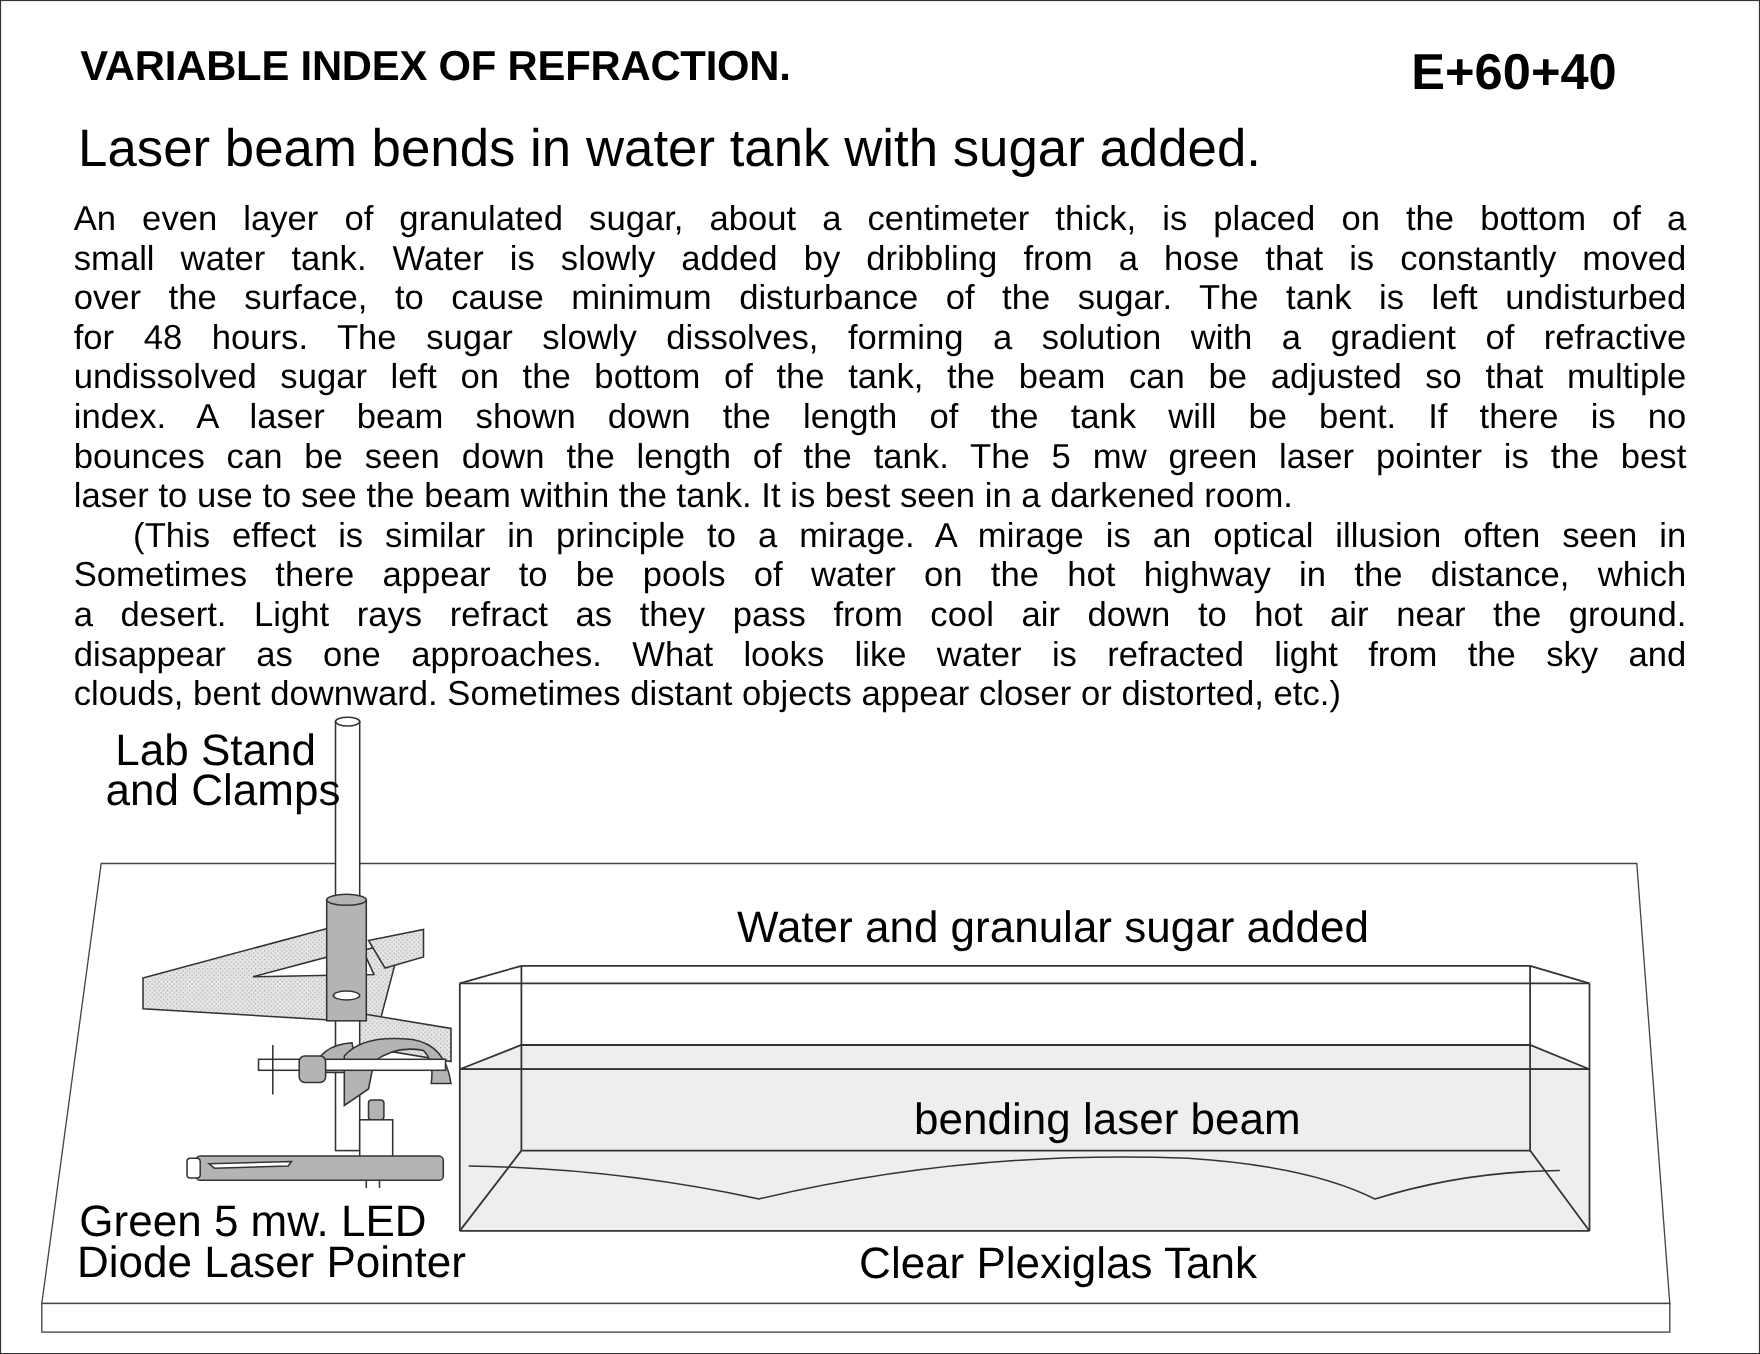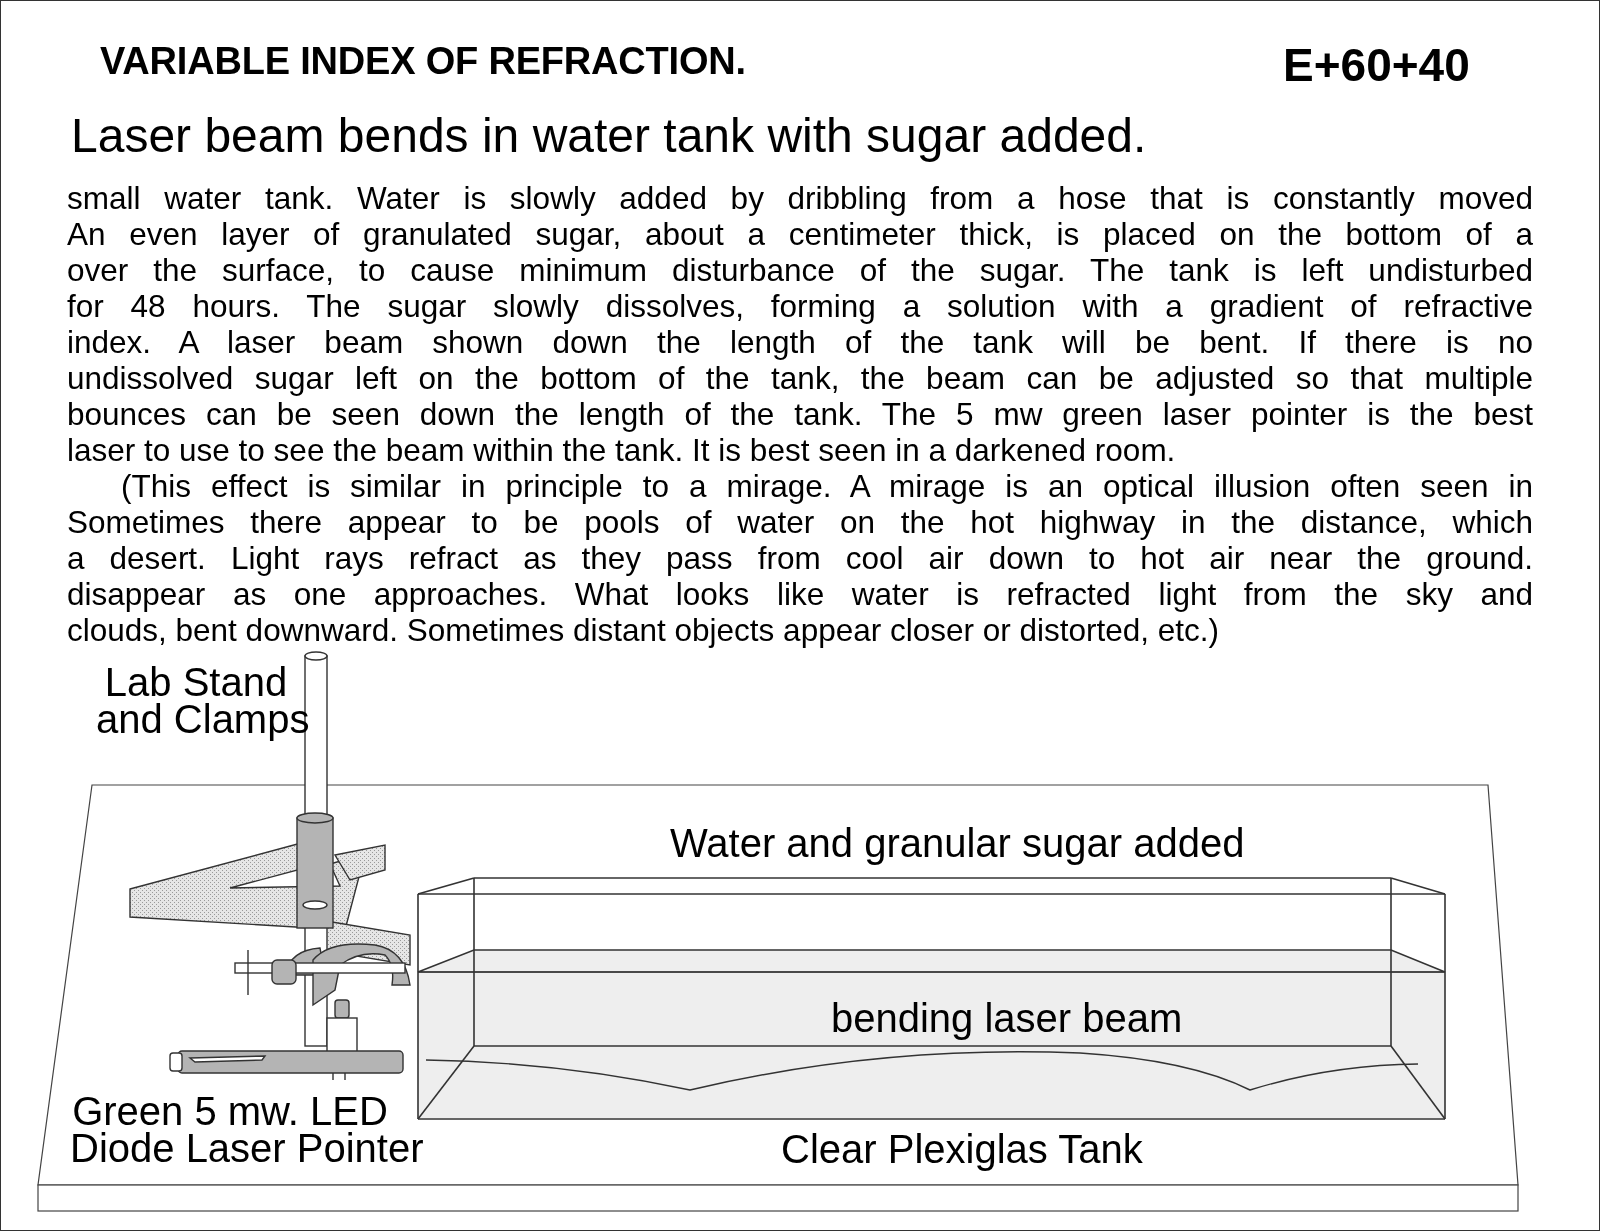--- a/index.html
+++ b/index.html
@@ -1,43 +1,43 @@
 <!DOCTYPE html>
 <html><head>
 <meta charset="utf-8">
 <style>
   html, body { margin: 0; padding: 0; background: #ffffff; }
   body { width: 1600px; height: 1231px; position: relative; overflow: hidden; font-family: "Liberation Sans", sans-serif; color: #000; }
   .frame { position: absolute; left: 0; top: 0; width: 1598px; height: 1229px; border: 1px solid #333; box-sizing: content-box; }
-  .title { position: absolute; left: 73px; top: 40px; font-size: 38px; font-weight: bold; letter-spacing: -0.2px; white-space: nowrap; margin-left: 27px; }
+  .title { position: absolute; left: 73px; top: 40px; font-size: 38px; font-weight: bold; letter-spacing: -0.2px; white-space: nowrap; }
   .code { position: absolute; left: 1283px; top: 38px; font-size: 46px; font-weight: bold; white-space: nowrap; }
   .subtitle { position: absolute; left: 71px; top: 108px; font-size: 48px; white-space: nowrap; }
   .body { position: absolute; left: 67px; top: 180px; width: 1466px; font-size: 31.5px; line-height: 36px; text-align: justify; }
   .body .line { display: block; text-align: justify; text-align-last: justify; height: 36px; overflow: visible; white-space: nowrap; }
   .body .line.last { text-align-last: left; }
   .body .line.indent { padding-left: 54px; }
   .diagram { position: absolute; left: 0; top: 0; width: 1600px; height: 1231px; pointer-events: none; }
   .label { position: absolute; font-size: 40px; white-space: nowrap; text-align: center; line-height: 37px; }
 </style>
 </head>
 <body>
 
 <div class="frame"></div>
 
 <div class="title">VARIABLE INDEX OF REFRACTION.</div>
 <div class="code">E+60+40</div>
 <div class="subtitle">Laser beam bends in water tank with sugar added.</div>
 
 <div class="body">
+  <span class="line">An even layer of granulated sugar, about a centimeter thick,  is placed on the bottom of a</span>
   <span class="line">small water tank. Water is slowly added by dribbling from a hose that is constantly moved</span>
-  <span class="line">An even layer of granulated sugar, about a centimeter thick,  is placed on the bottom of a</span>
   <span class="line">over the surface, to cause minimum disturbance of the sugar. The tank is left undisturbed</span>
   <span class="line">for 48 hours. The sugar slowly dissolves, forming a solution with a gradient of refractive</span>
+  <span class="line">undissolved sugar left on the bottom of the tank, the beam can be adjusted so that multiple</span>
   <span class="line">index. A laser beam shown down the length of the tank will be bent. If there is no</span>
-  <span class="line">undissolved sugar left on the bottom of the tank, the beam can be adjusted so that multiple</span>
   <span class="line">bounces can be seen down the length of the tank. The 5 mw green laser pointer is the best</span>
   <span class="line last">laser to use to see the beam within the tank. It is best seen in a darkened room.</span>
   <span class="line indent">(This effect is similar in principle to a mirage. A mirage is an optical illusion often seen in</span>
   <span class="line">Sometimes there appear to be pools of water on the hot highway in the distance, which</span>
   <span class="line">a desert. Light rays refract as they pass from cool air down to hot air near the ground.</span>
   <span class="line">disappear as one approaches. What looks like water is refracted light from the sky and</span>
   <span class="line last">clouds, bent downward. Sometimes distant objects appear closer or distorted, etc.)</span>
 </div>
 
 <svg class="diagram" viewBox="0 0 1600 1231" xmlns="http://www.w3.org/2000/svg">

